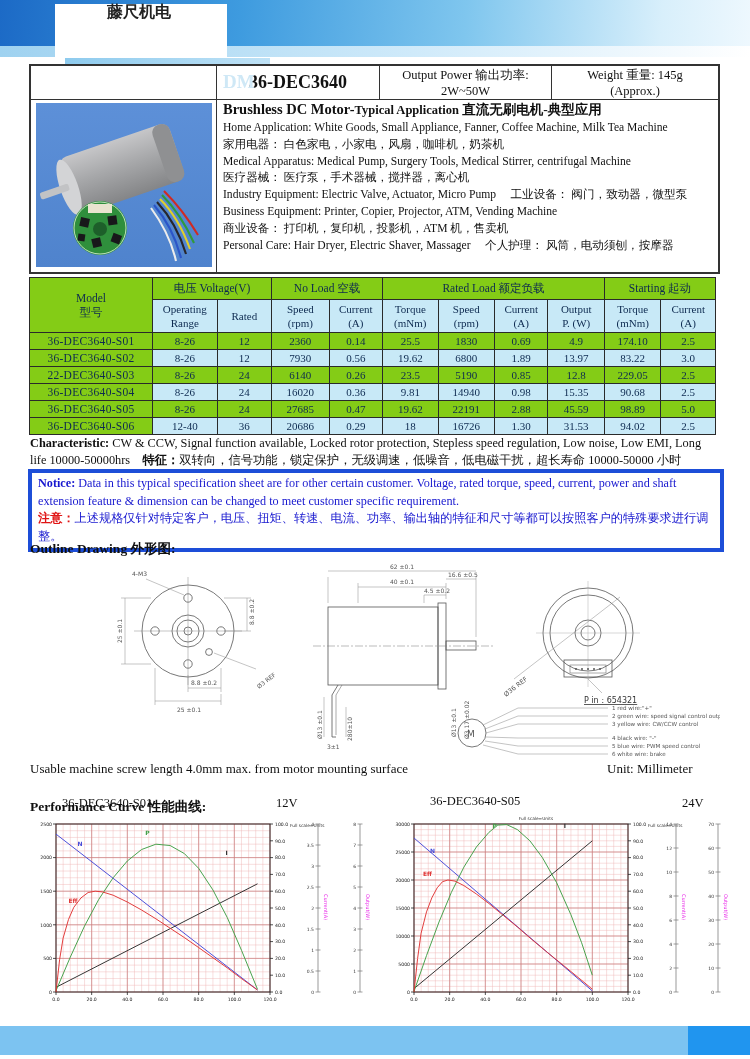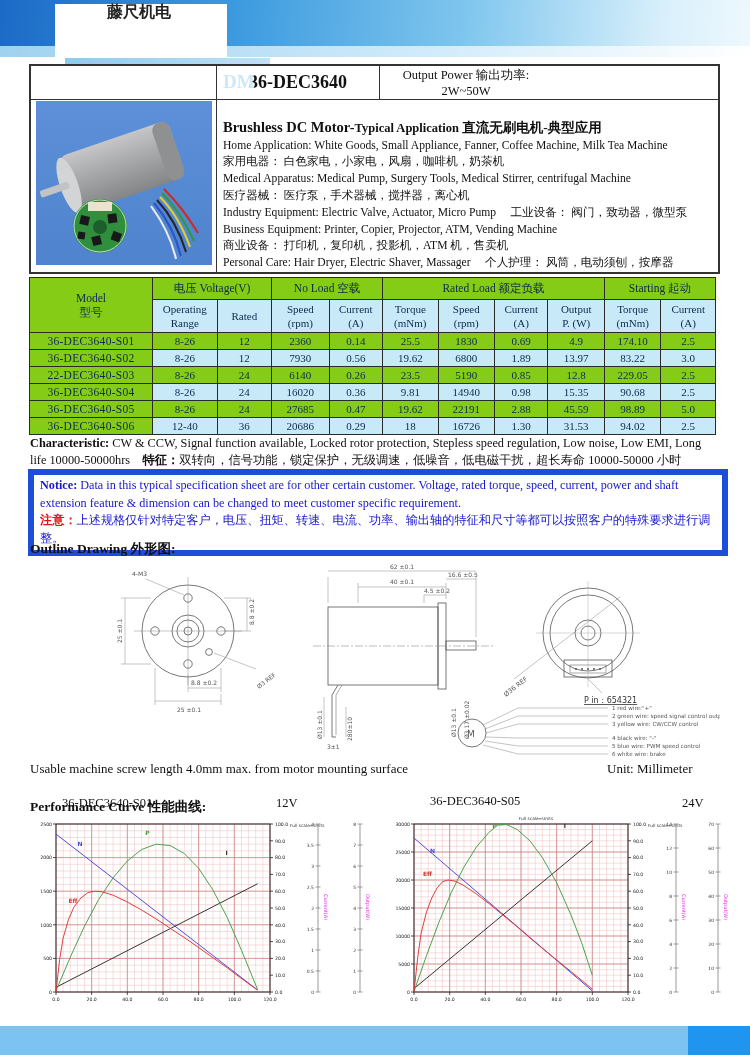--- a/index.html
+++ b/index.html
@@ -21,42 +21,42 @@
   .doc-table{position:absolute;left:29px;top:64px;width:687px;border:2px solid #333;background:#fff;}
   .row-title{display:flex;height:33px;border-bottom:1px solid #333;}
   .cell{border-right:1px solid #333;box-sizing:border-box;}
   .cell:last-child{border-right:none;}
   .cell-photo{width:186px;}
   .cell-model{width:163px;display:flex;align-items:center;justify-content:center;position:relative;
     font-weight:bold;font-size:18px;}
   .wm{position:absolute;left:6px;top:5px;font-weight:bold;font-size:19px;color:#cfe8f6;}
   .cell-power{width:172px;text-align:center;font-size:12.5px;line-height:16px;padding-top:1px;}
   .cell-weight{flex:1;text-align:center;font-size:12.5px;line-height:16px;padding-top:1px;}
-  .row-app{display:flex;height:172px;align-items:flex-end;}
+  .row-app{display:flex;height:172px;}
   .app-photo{width:186px;border-right:1px solid #333;box-sizing:border-box;padding:3px 5px;}
   .app-text{flex:1;padding:1px 6px 0 6px;box-sizing:border-box;overflow:hidden;}
   .app-head{font-size:14px;margin:0 0 1px 0;}
   .app-head b.en{font-size:14.5px;}
   .app-head b.en2{font-size:12.5px;}
   .app-head b.cn{font-size:13.5px;}
   .app-line{font-size:11.6px;line-height:16.8px;white-space:nowrap;}
   
   .spec{position:absolute;left:29px;top:277px;width:687px;border-collapse:collapse;table-layout:fixed;
     font-size:11px;color:#0d2a50;text-align:center;}
   .spec td,.spec th{border:1px solid #2a2a2a;padding:0;font-weight:normal;overflow:hidden;}
   .cyan{background:#84cc16;}
   .lite{background:#c8e9f7;}
   .pre{white-space:pre-line;line-height:14px;}
   .grp{height:22px;font-size:11.5px;}
   .sub{height:33px;}
   .dr{height:17px;}
   .model-cell{font-size:11.5px;letter-spacing:.3px;}
   
   .charac{position:absolute;left:30px;top:435px;width:688px;font-size:12.3px;line-height:16.5px;color:#101010;}
-  .notice{position:absolute;left:28px;top:469px;width:676px;border:6px solid #1d4ed8;
+  .notice{position:absolute;left:28px;top:469px;width:676px;border:4px solid #1d4ed8;
     padding:2px 6px 3px 6px;font-size:12.2px;line-height:17.6px;color:#1717cf;}
   .notice .red{color:#e01515;font-weight:bold;}
   .outline-title{position:absolute;left:30px;top:540px;font-size:13.5px;font-weight:bold;color:#101010;}
   .drawing{position:absolute;left:28px;top:557px;}
   .note-screw{position:absolute;left:30px;top:761px;font-size:13px;color:#101010;}
   .note-unit{position:absolute;left:607px;top:761px;font-size:13px;color:#101010;}
   .perf-title{position:absolute;left:30px;top:798px;font-size:13.5px;font-weight:bold;color:#101010;}
   .cap{position:absolute;font-size:12.5px;color:#101010;}
   .chart-box{position:absolute;width:362px;height:202px;}
   
@@ -78,20 +78,24 @@
   <div class="doc-table">
     <div class="row-title">
       <div class="cell cell-photo"></div>
       <div class="cell cell-model">
         <span class="wm">DM</span>
         <span>36-DEC3640</span>
       </div>
       <div class="cell cell-power">
         <div>Output Power  输出功率:</div>
         <div>2W~50W</div>
+      </div>
+      <div class="cell cell-weight">
+        <div>Weight  重量: 145g</div>
+        <div>(Approx.)</div>
       </div>
     </div>
     <div class="row-app">
       <div class="app-photo">
         <svg width="176" height="164" viewBox="0 0 176 164">
           <defs>
             <linearGradient id="bgph" x1="0" y1="0" x2="0" y2="1">
               <stop offset="0" stop-color="#5d90d8"></stop>
                 <stop offset="1" stop-color="#4f83cd"></stop>
             </linearGradient>

